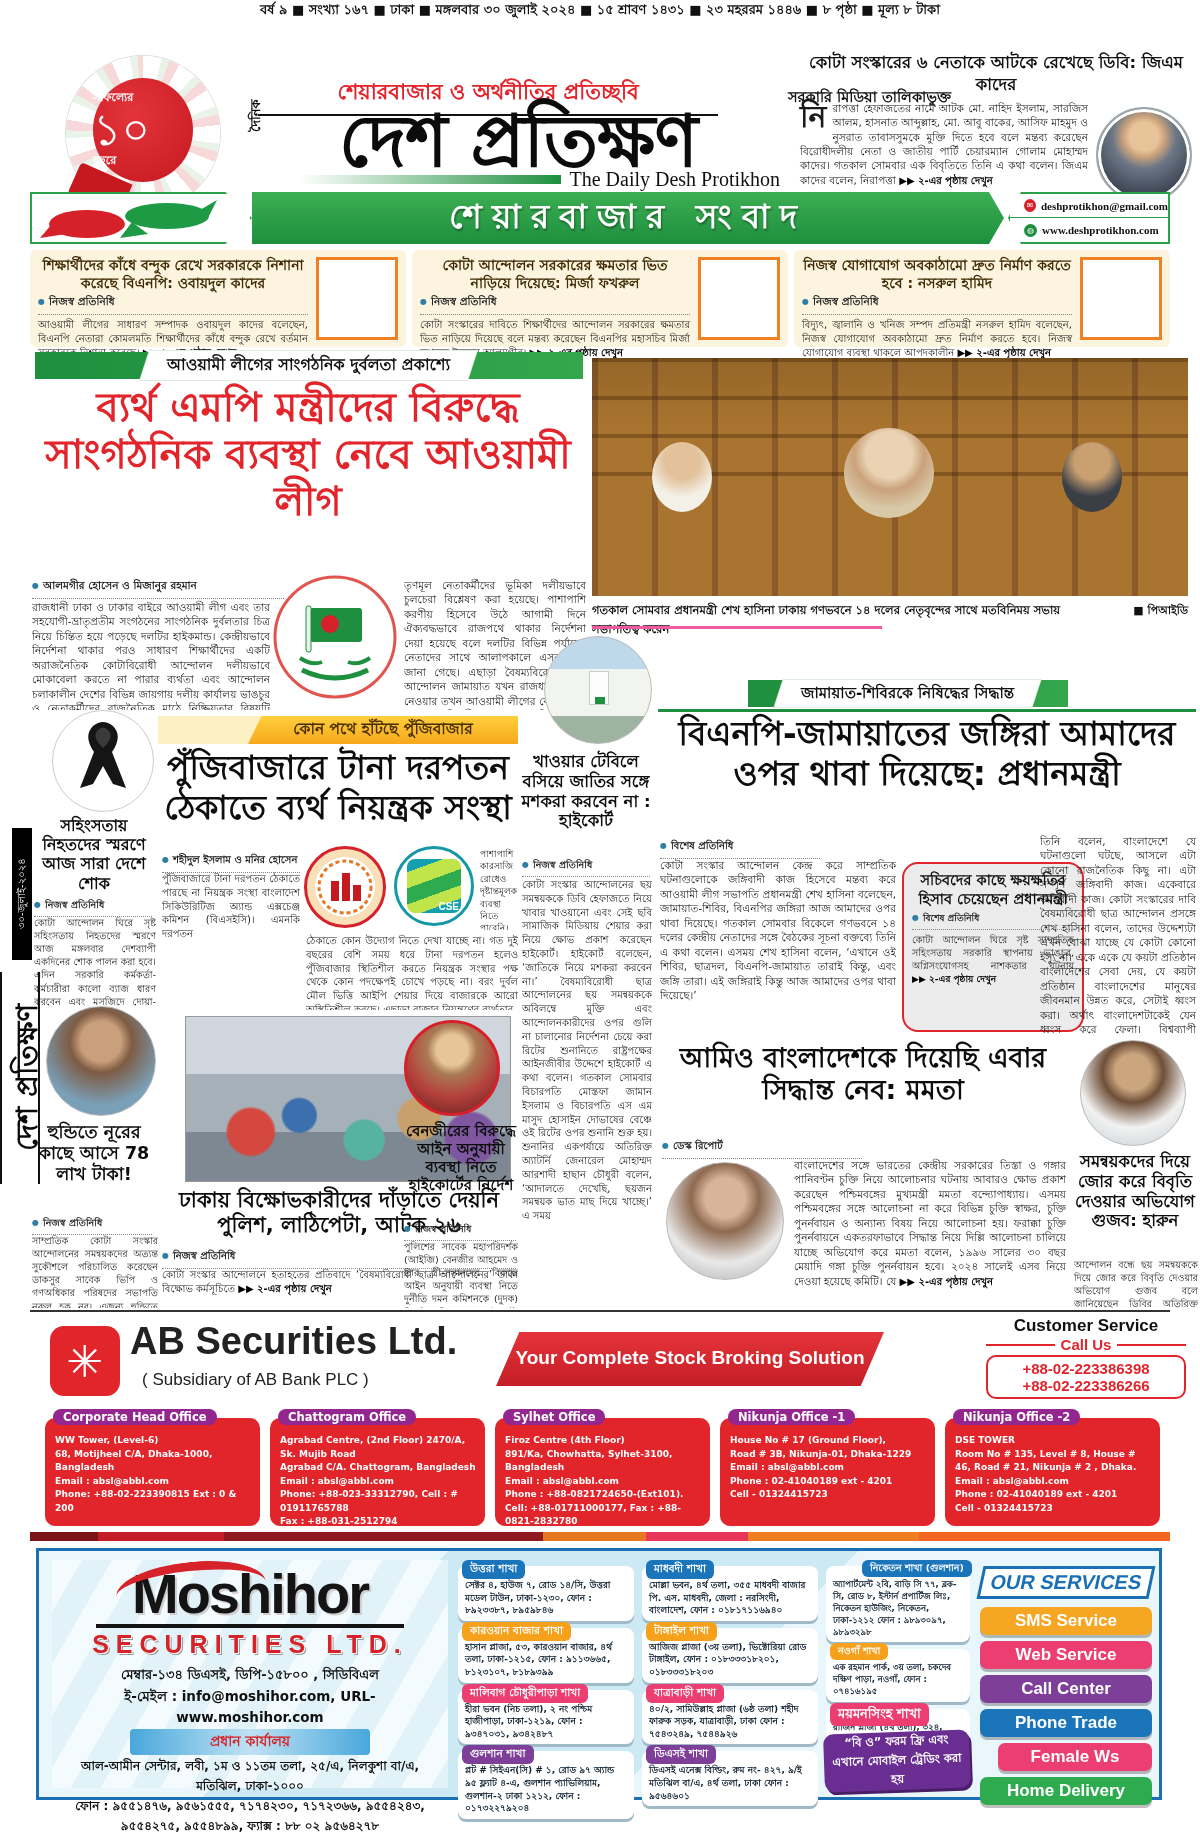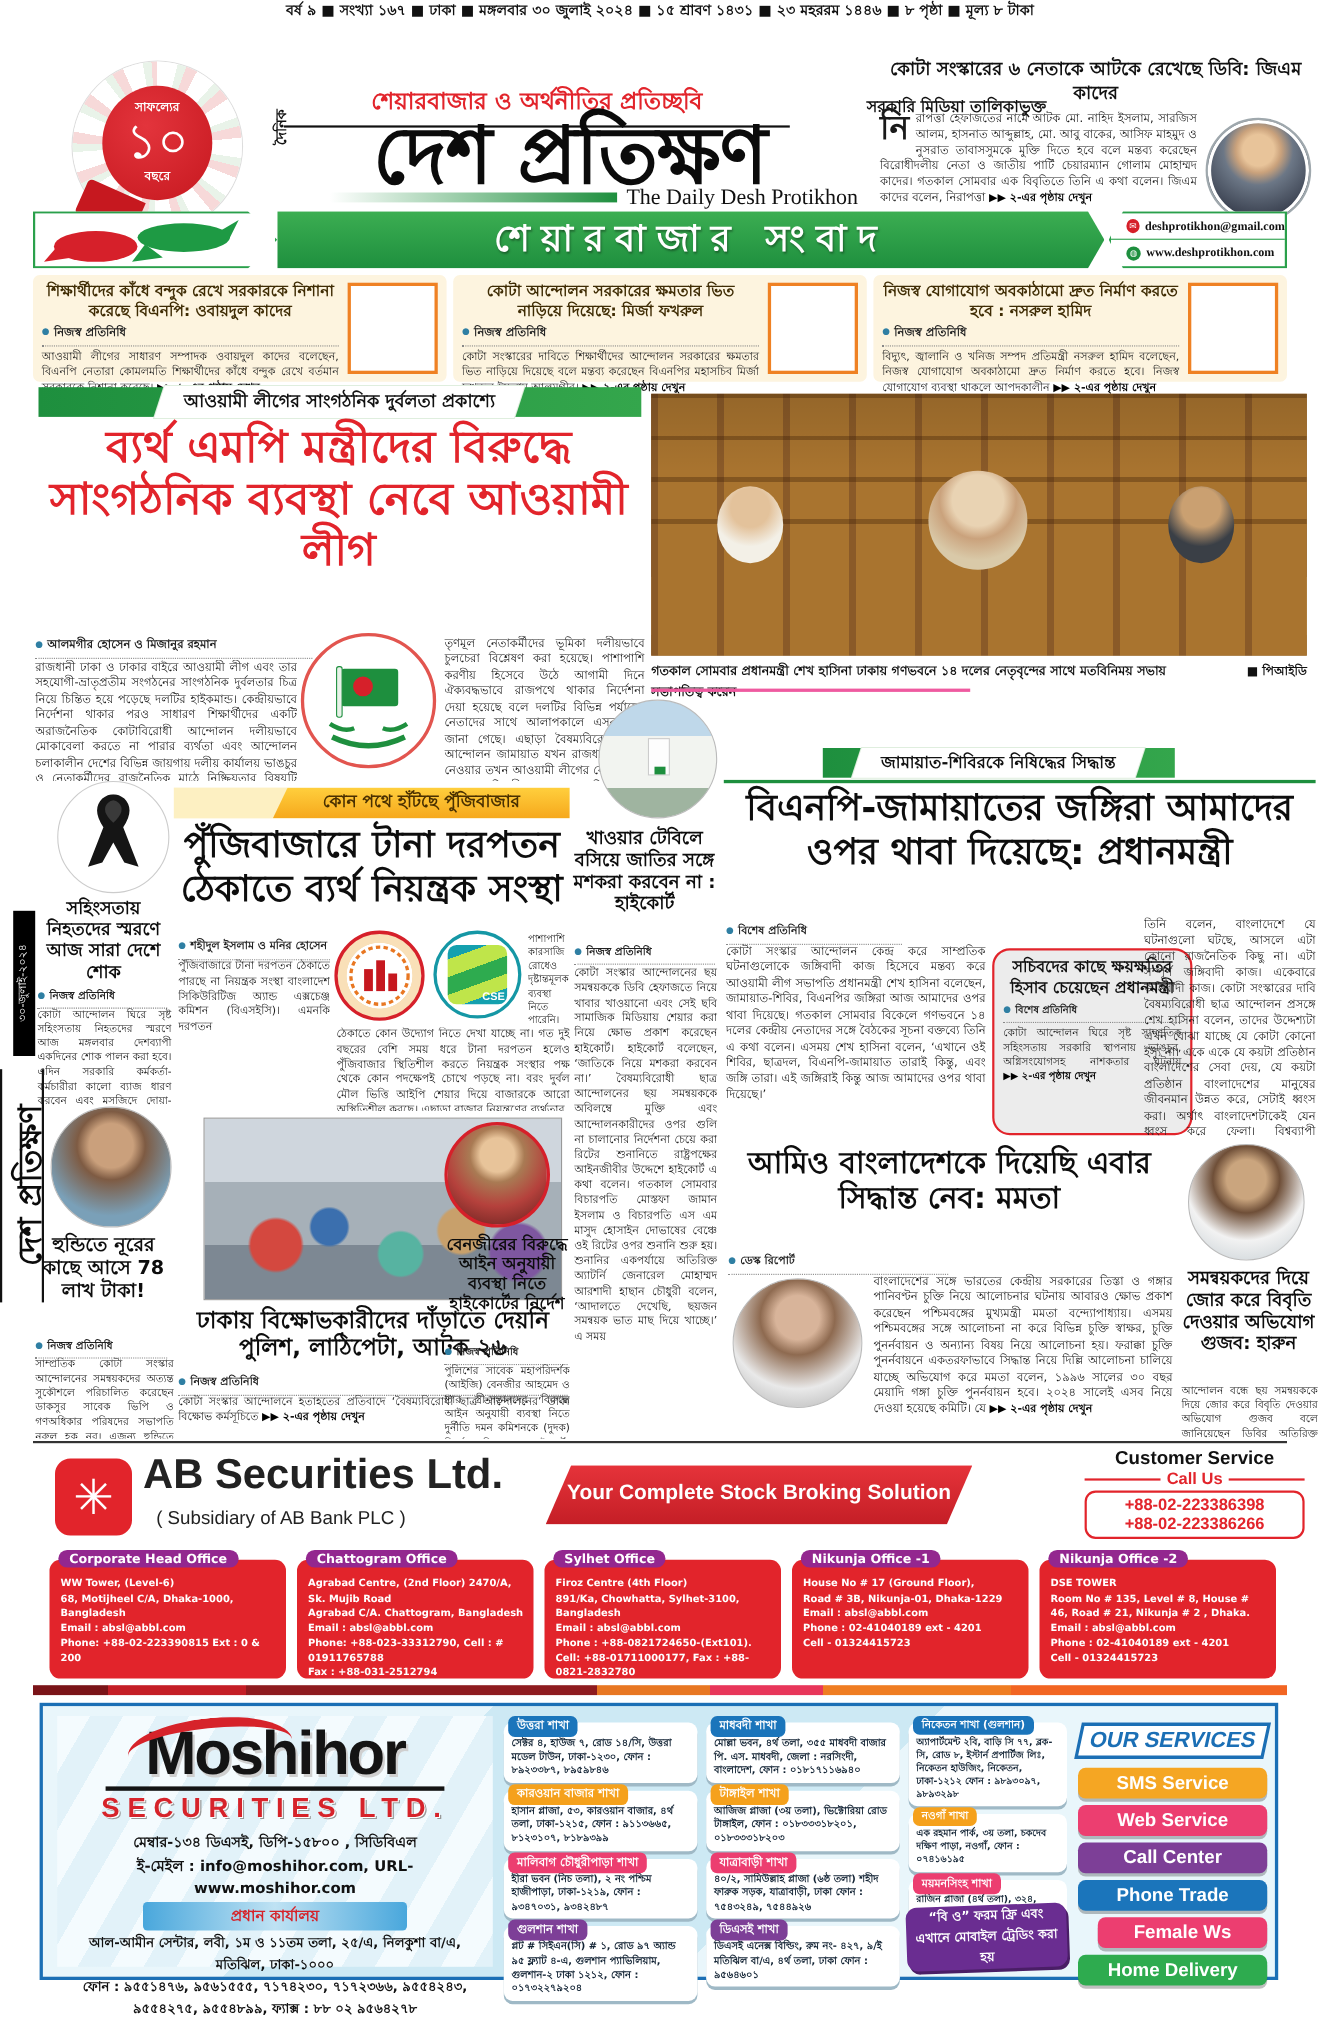--- a/index.html
+++ b/index.html
@@ -53,21 +53,21 @@
   .vtxt{writing-mode:vertical-rl;transform:rotate(180deg)}
 </style>
 </head>
 <body>
 
 <div class="a ctr" style="left:0;top:30;width:1200px;font-size:13px;font-weight:bold">বর্ষ ৯ ■ সংখ্যা ১৬৭ ■ ঢাকা ■ মঙ্গলবার ৩০ জুলাই ২০২৪ ■ ১৫ শ্রাবণ ১৪৩১ ■ ২৩ মহররম ১৪৪৬ ■ ৮ পৃষ্ঠা ■ মূল্য ৮ টাকা</div>
 
 <div class="a" style="left:66px;top:56px;width:154px;height:154px">
   <div class="a circ" style="left:0;top:0;width:154px;height:154px;background:
       repeating-conic-gradient(#fff 0 14deg,#e9f3e9 14deg 20deg,#f7d9d9 20deg 28deg);box-shadow:0 0 0 1px #ddd"></div>
-  <div class="a circ" style="left:27px;top:22px;width:100px;height:104px;background:radial-gradient(circle at 40% 35%,#e3343c,#c6181f);color:#fff;display:flex;flex-direction:column;align-items:center;justify-content:center">
+  <div class="a circ" style="left:27px;top:22px;width:100px;height:104px;background:radial-gradient(circle at 40% 35%,#e3343c,#c6181f);color:#fff;display:flex;flex-direction:column;align-items:flex-start;justify-content:center">
     <span style="font-size:11px;font-weight:bold">সাফল্যের</span>
     <span style="font-size:44px;font-weight:400;line-height:1">১০</span>
     <span style="font-size:11px;font-weight:bold">বছরে</span>
   </div>
   <div class="a" style="left:6px;top:116px;width:56px;height:34px;background:#c6181f;transform:rotate(24deg);border-radius:4px 0 14px 4px"></div>
 </div>
 
 <div class="a ctr" style="left:258px;top:76px;width:460px;font-size:21px;font-weight:900;color:#e2242b;border-bottom:2.5px solid #111;padding-bottom:3px">শেয়ারবাজার ও অর্থনীতির প্রতিচ্ছবি</div>
 <div class="a" style="left:246px;top:132px;font-size:13px;font-weight:bold;transform:rotate(-90deg);transform-origin:left top">দৈনিক</div>
 <div class="a ctr" style="left:258px;top:86px;width:520px;font-size:72px;font-weight:900;color:#0b0b0b;letter-spacing:-1px">দেশ প্রতিক্ষণ</div>
@@ -416,31 +416,31 @@
     </div>
 
     <div class="bcard">
       <div class="bpill" style="background: rgb(125, 63, 151);">ডিএসই শাখা</div>
       <div class="btxt">ডিএসই এনেক্স বিল্ডিং, রুম নং- ৪২৭, ৯/ই মতিঝিল বা/এ, ৪র্থ তলা, ঢাকা ফোন : ৯৫৬৪৬০১</div>
     </div>
   </div>
 <div class="a" style="left:826px;top:1566px;width:144px">
 
     <div class="bcard">
-      <div class="bpill" style="font-size: 9.5px; background: rgb(27, 117, 187);">নিকেতন শাখা (গুলশান)</div>
+      <div class="bpill" style="font-size: 9.5px; background: rgb(27, 117, 187); margin-left: 32px;">নিকেতন শাখা (গুলশান)</div>
       <div class="btxt" style="font-size:8.5px">অ্যাপার্টমেন্ট ২বি, বাড়ি সি ৭৭, ব্লক-সি, রোড ৮, ইস্টার্ন প্রপার্টিজ লিঃ, নিকেতন হাউজিং, নিকেতন, ঢাকা-১২১২ ফোন : ৯৮৯৩০৯৭, ৯৮৯৩২৯৮</div>
     </div>
 
     <div class="bcard">
       <div class="bpill" style="font-size: 9.5px; background: rgb(245, 161, 28);">নওগাঁ শাখা</div>
       <div class="btxt" style="font-size:8.5px">এক রহমান পার্ক, ৩য় তলা, চকদেব দক্ষিণ পাড়া, নওগাঁ, ফোন : ০৭৪১৬১৯৫</div>
     </div>
 
     <div class="bcard">
-      <div class="bpill" style="font-size: 10px; background: rgb(236, 62, 112);">ময়মনসিংহ শাখা</div>
+      <div class="bpill" style="font-size: 13px; background: rgb(236, 62, 112);">ময়মনসিংহ শাখা</div>
       <div class="btxt" style="font-size:8.5px">রাজিন প্লাজা (৪র্থ তলা), ৩২৪, চরপাড়া মোড়, ময়মনসিংহ, ফোন : ০৯১৬১৮১৫</div>
     </div>
   </div>
 <div class="a ctr" style="left:824px;top:1732px;width:146px;height:58px;background:#6a2d91;border-radius:10px;color:#fff;font-size:11.5px;font-weight:900;display:flex;align-items:center;justify-content:center;padding:4px;transform:rotate(-2deg);box-shadow:2px 3px 0 #4a1e66">“বি ও” ফরম ফ্রি এবং এখানে মোবাইল ট্রেডিং করা হয়</div>
 
 <div class="a" style="left:980px;top:1566px;width:172px">
   <div class="ctr" style="background:#fff;border:3px solid #1b6fb5;transform:skewX(-12deg);font-size:20px;font-weight:900;color:#1b6fb5;padding:2px 0;margin-bottom:8px;font-family:'Liberation Sans',sans-serif">OUR SERVICES</div>
   <div>
 
       <div class="spill" style="background: rgb(245, 166, 35);">SMS Service</div>

